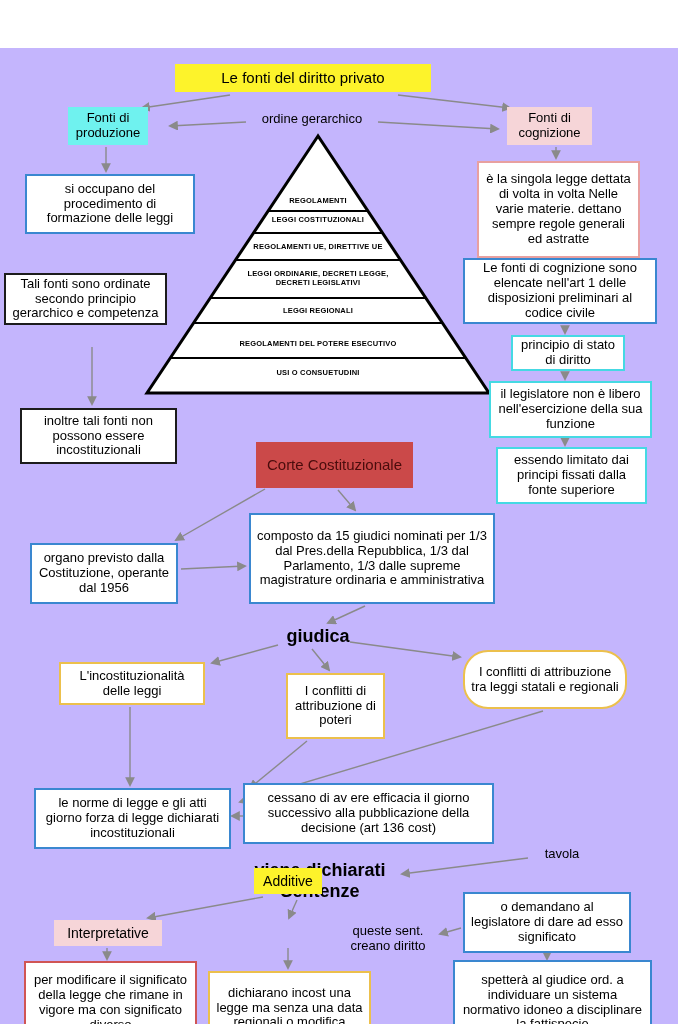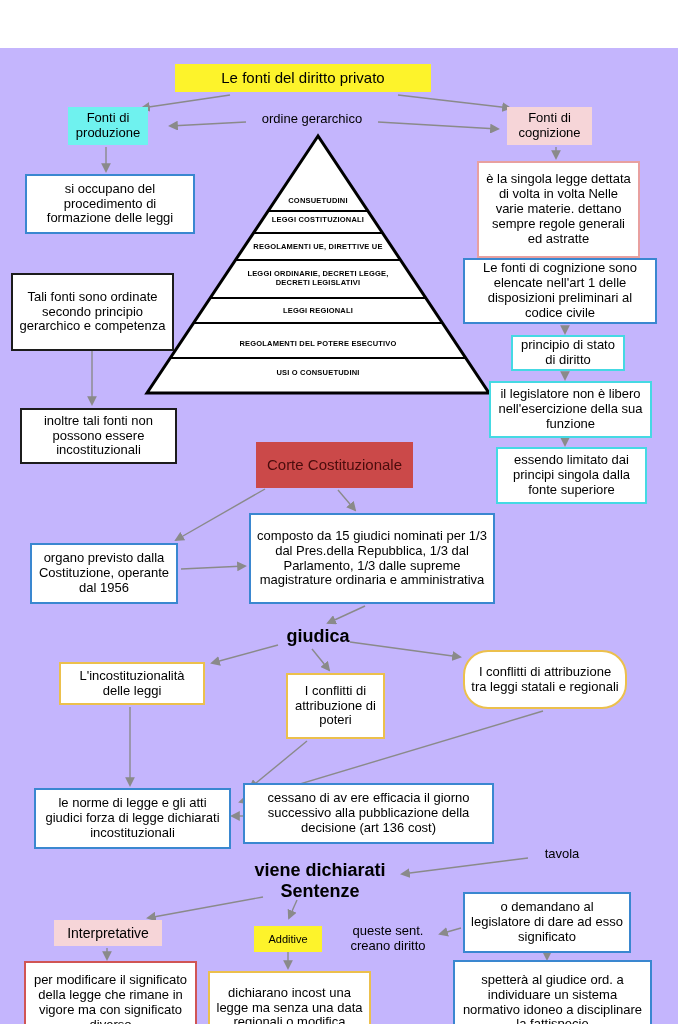--- a/index.html
+++ b/index.html
@@ -93,54 +93,54 @@
     <line class="arrow" marker-end="url(#ah)" x1="461" y1="880" x2="440" y2="886"></line>
   </svg>
 
   <div class="node hl title" style="left:175px;top:16px;width:256px;height:28px;">Le fonti del diritto privato</div>
 
   <div class="node hl bg-cyan" style="left:68px;top:59px;width:80px;height:38px;">Fonti di produzione</div>
   <div class="node plain" style="left:252px;top:64px;width:120px;">ordine gerarchico</div>
   <div class="node hl bg-pink" style="left:507px;top:59px;width:85px;height:38px;">Fonti di cognizione</div>
 
   <div class="node box b-blue" style="left:25px;top:126px;width:170px;height:60px;">si occupano del procedimento di formazione delle leggi</div>
-  <div class="node box b-black" style="left:11px;top:225px;width:163px;height:78px;">Tali fonti sono ordinate secondo principio gerarchico e competenza</div>
+  <div class="node box b-black" style="left:4px;top:225px;width:163px;height:52px;">Tali fonti sono ordinate secondo principio gerarchico e competenza</div>
   <div class="node box b-black" style="left:20px;top:360px;width:157px;height:56px;">inoltre tali fonti non possono essere incostituzionali</div>
 
   <div class="node box b-pink" style="left:477px;top:113px;width:163px;height:97px;">è la singola legge dettata di volta in volta Nelle varie materie. dettano sempre regole generali ed astratte</div>
   <div class="node box b-blue" style="left:463px;top:210px;width:194px;height:66px;">Le fonti di cognizione sono elencate nell'art 1 delle disposizioni preliminari al codice civile</div>
   <div class="node box b-cyan" style="left:511px;top:287px;width:114px;height:36px;">principio di stato di diritto</div>
   <div class="node box b-cyan" style="left:489px;top:333px;width:163px;height:57px;">il legislatore non è libero nell'esercizione della sua funzione</div>
-  <div class="node box b-cyan" style="left:496px;top:399px;width:151px;height:57px;">essendo limitato dai principi singola dalla fonte superiore</div>
+  <div class="node box b-cyan" style="left:496px;top:399px;width:151px;height:57px;">essendo limitato dai principi fissati dalla fonte superiore</div>
 
-  <div class="pyr-label" style="left:258px;top:148px;width:120px;">CONSUETUDINI</div>
+  <div class="pyr-label" style="left:258px;top:148px;width:120px;">REGOLAMENTI</div>
   <div class="pyr-label" style="left:238px;top:167px;width:160px;">LEGGI COSTITUZIONALI</div>
   <div class="pyr-label" style="left:218px;top:194px;width:200px;">REGOLAMENTI UE, DIRETTIVE UE</div>
   <div class="pyr-label" style="left:233px;top:221px;width:170px;">LEGGI ORDINARIE, DECRETI LEGGE, DECRETI LEGISLATIVI</div>
   <div class="pyr-label" style="left:238px;top:258px;width:160px;">LEGGI REGIONALI</div>
   <div class="pyr-label" style="left:198px;top:291px;width:240px;">REGOLAMENTI DEL POTERE ESECUTIVO</div>
   <div class="pyr-label" style="left:218px;top:320px;width:200px;">USI O CONSUETUDINI</div>
 
   <div class="node corte" style="left:256px;top:394px;width:157px;height:46px;">Corte Costituzionale</div>
   <div class="node box b-blue" style="left:249px;top:465px;width:246px;height:91px;">composto da 15 giudici nominati per 1/3 dal Pres.della Repubblica, 1/3 dal Parlamento, 1/3 dalle supreme magistrature ordinaria e amministrativa</div>
   <div class="node box b-blue" style="left:30px;top:495px;width:148px;height:61px;">organo previsto dalla Costituzione, operante dal 1956</div>
   <div class="node plain bold14" style="left:270px;top:578px;width:96px;">giudica</div>
 
   <div class="node box b-yellow" style="left:59px;top:614px;width:146px;height:43px;">L'incostituzionalità delle leggi</div>
   <div class="node box b-yellow" style="left:286px;top:625px;width:99px;height:66px;">I conflitti di attribuzione di poteri</div>
   <div class="node box b-yellow" style="left:463px;top:602px;width:164px;height:59px;border-radius:25px;">I conflitti di attribuzione tra leggi statali e regionali</div>
 
-  <div class="node box b-blue" style="left:34px;top:740px;width:197px;height:61px;">le norme di legge e gli atti giudici forza di legge dichiarati incostituzionali</div>
+  <div class="node box b-blue" style="left:34px;top:740px;width:197px;height:61px;">le norme di legge e gli atti giorno forza di legge dichiarati incostituzionali</div>
   <div class="node box b-blue" style="left:243px;top:735px;width:251px;height:61px;">cessano di av ere efficacia il giorno successivo alla pubblicazione della decisione (art 136 cost)</div>
   <div class="node plain" style="left:532px;top:799px;width:60px;">tavola</div>
 
   <div class="node plain bold14" style="left:240px;top:812px;width:160px;">viene dichiarati Sentenze</div>
 
   <div class="node hl bg-pink" style="left:54px;top:872px;width:108px;height:26px;font-size:14px;">Interpretative</div>
-  <div class="node hl bg-yellow" style="left:254px;top:878px;width:68px;height:26px;font-size:11px;">Additive</div>
+  <div class="node hl bg-yellow" style="left:254px;top:820px;width:68px;height:26px;font-size:14px;">Additive</div>
   <div class="node plain" style="left:340px;top:876px;width:96px;">queste sent. creano diritto</div>
   <div class="node box b-blue" style="left:463px;top:844px;width:168px;height:61px;">o demandano al legislatore di dare ad esso significato</div>
 
   <div class="node box b-red" style="left:24px;top:913px;width:173px;height:84px;">per modificare il significato della legge che rimane in vigore ma con significato diverso</div>
   <div class="node box b-yellow" style="left:208px;top:923px;width:163px;height:74px;">dichiarano incost una legge ma senza una data regionali o modifica</div>
   <div class="node box b-blue" style="left:453px;top:912px;width:199px;height:85px;">spetterà al giudice ord. a individuare un sistema normativo idoneo a disciplinare la fattispecie</div>
 
 </div>
 
 </body></html>

